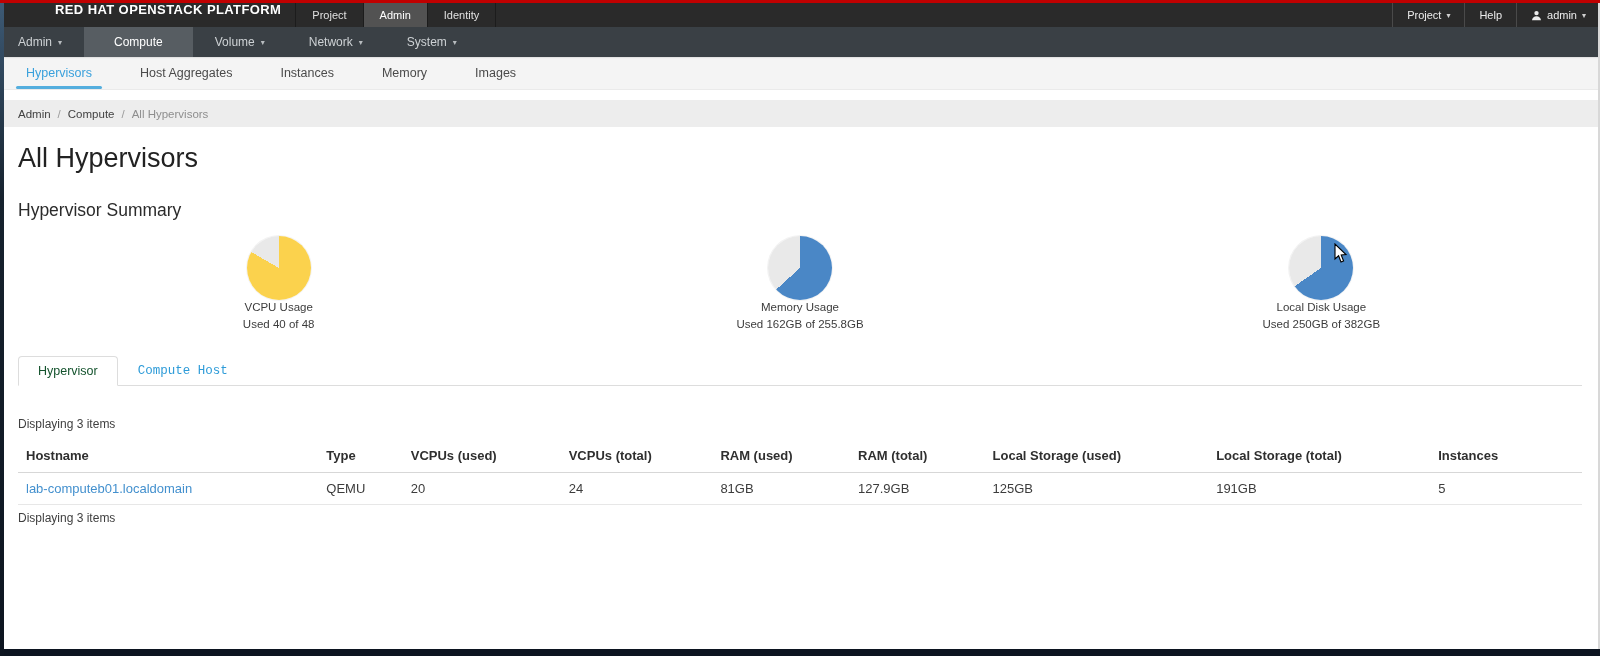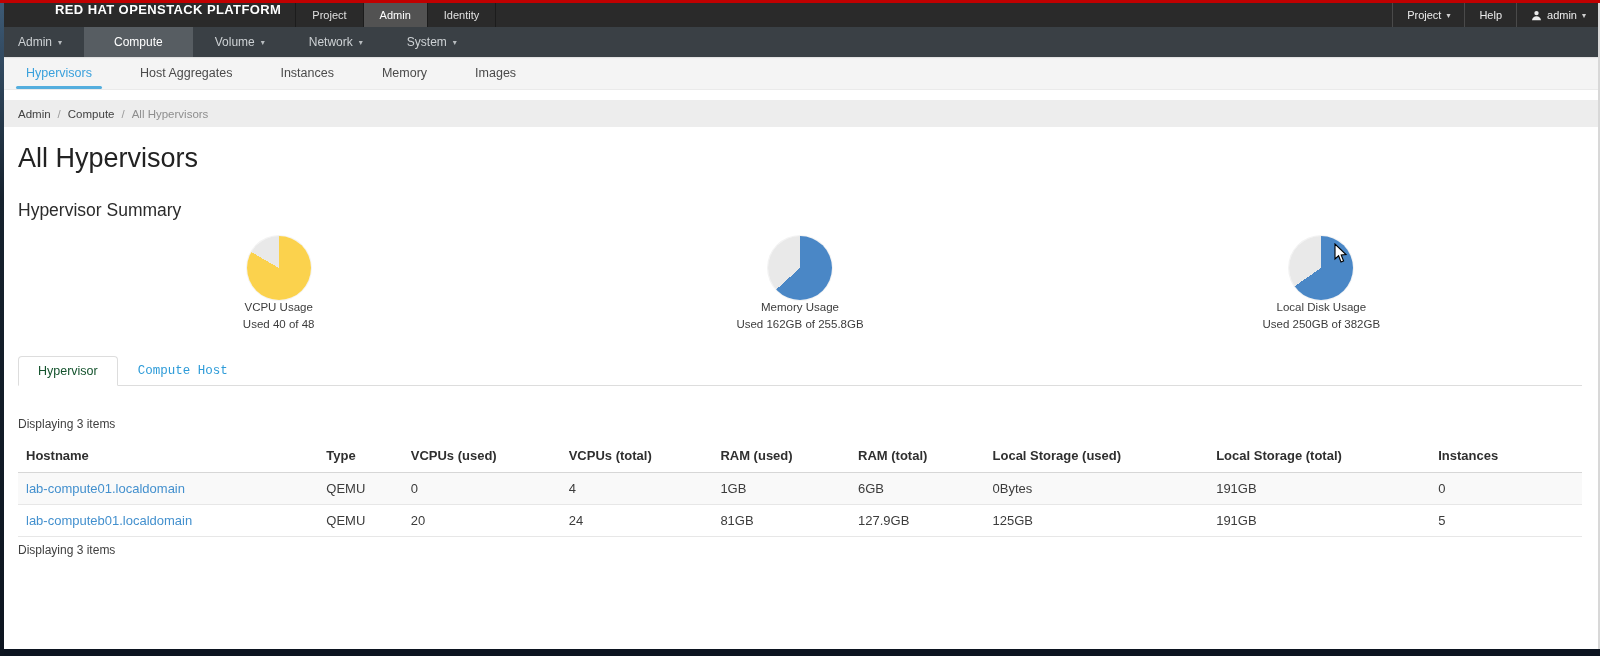--- a/index.html
+++ b/index.html
@@ -218,31 +218,20 @@
         <th>VCPUs (used)</th>
         <th>VCPUs (total)</th>
         <th>RAM (used)</th>
         <th>RAM (total)</th>
         <th>Local Storage (used)</th>
         <th>Local Storage (total)</th>
         <th>Instances</th>
       </tr>
     </thead>
     <tbody>
-      <tr class="striped">
-        <td class="host"><a>lab-compute01.localdomain</a></td>
-        <td>QEMU</td>
-        <td>0</td>
-        <td>4</td>
-        <td>1GB</td>
-        <td>6GB</td>
-        <td>0Bytes</td>
-        <td>191GB</td>
-        <td>0</td>
-      </tr>
       <tr>
         <td class="host"><a>lab-computeb01.localdomain</a></td>
         <td>QEMU</td>
         <td>20</td>
         <td>24</td>
         <td>81GB</td>
         <td>127.9GB</td>
         <td>125GB</td>
         <td>191GB</td>
         <td>5</td>

